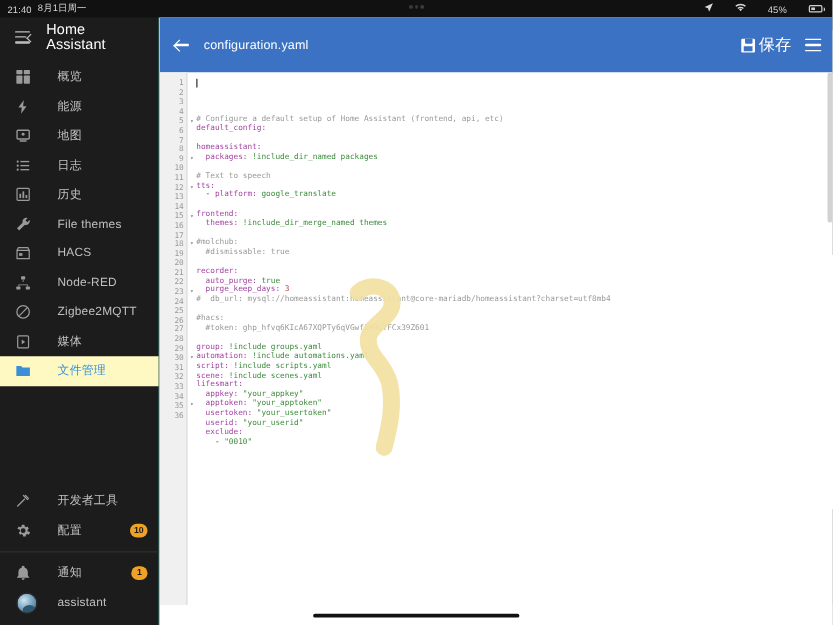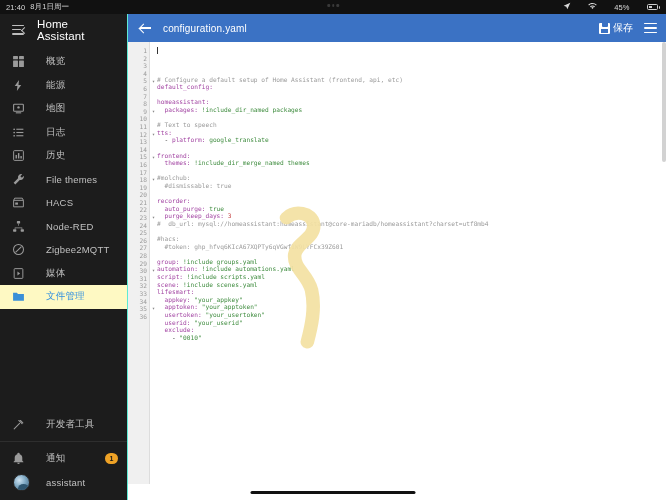--- a/index.html
+++ b/index.html
@@ -80,40 +80,40 @@
     overflow:hidden; position:relative;
   }
   .avatar::after{
     content:""; position:absolute; left:4px; top:9px; width:11px; height:9px;
     background:#2f5670; border-radius:50% 50% 0 0;
   }
 
   
   .main { position:absolute; left:128px; top:14px; width:538px; height:486px; background:#fff; }
   .topbar {
-    height:28px; background:#3b72c4; display:flex; align-items:center;
+    height:44px; background:#3b72c4; display:flex; align-items:center;
     padding:0 9px 0 10px; color:#fff;
   }
   .back-arrow { width:14px; height:14px; position:relative; flex:0 0 14px; cursor:pointer;}
   .back-arrow::before{
     content:""; position:absolute; left:1.5px; top:6.3px; width:11px; height:1.4px; background:#fff;
   }
   .back-arrow::after{
     content:""; position:absolute; left:1.5px; top:3.8px; width:6px; height:6px;
     border-left:1.4px solid #fff; border-bottom:1.4px solid #fff; transform:rotate(45deg);
   }
   .topbar-title { font-size:10px; margin-left:11px; letter-spacing:.15px; }
   .topbar-actions { margin-left:auto; display:flex; align-items:center; gap:11px; }
   .save-btn { display:flex; align-items:center; gap:3px; cursor:pointer; }
   .save-ico { width:11px; height:11px; background:#fff; border-radius:1px; position:relative; }
   .save-ico::before{ content:""; position:absolute; left:2.5px; top:0; width:6px; height:4px;
                      background:#3b72c4; border-radius:0 0 1px 1px;}
   .save-ico::after{ content:""; position:absolute; left:2px; bottom:0.5px; width:7px; height:4.5px;
                     background:#3b72c4;}
-  .save-label { font-size:10px; color:#fff; }
+  .save-label { font-size:13px; color:#fff; }
   .hamburger { width:13px; height:10px; position:relative; cursor:pointer; }
   .hamburger i { position:absolute; left:0; width:13px; height:1.4px; background:#fff; border-radius:1px;}
   .hamburger i:nth-child(1){top:0;} .hamburger i:nth-child(2){top:4.3px;} .hamburger i:nth-child(3){top:8.6px;}
 
   
   .editor-wrap { position:relative; height:458px; background:#ffffff; display:flex; }
   .gutter {
     width:22px; flex:0 0 22px; background:#f0f0f0; border-right:1px solid #ddd;
     padding-top:5px; font-family:"DejaVu Sans Mono", monospace; font-size:6.2px;
     color:#999; text-align:right; user-select:none;
@@ -330,20 +330,29 @@
         <span class="nav-ico">
           <svg width="13" height="13" viewBox="0 0 24 24" fill="none" stroke="currentColor" stroke-width="1.9" stroke-linecap="round">
               <path d="M4 20L14 10"></path>
               <path d="M12.5 4.5l6 6"></path>
               <path d="M20 9l-4.5-4.5"></path>
             </svg>
         </span>
         <span class="nav-label">开发者工具</span>
       </div>
 
+      <div class="nav-item">
+        <span class="nav-ico">
+          <svg width="13" height="13" viewBox="0 0 24 24" fill="currentColor">
+              <path d="M12 8.4A3.6 3.6 0 1 0 12 15.6 3.6 3.6 0 0 0 12 8.4zm8.4 4.8l1.9 1.5-1.9 3.3-2.3-.9a7.9 7.9 0 0 1-1.9 1.1l-.4 2.4h-3.8l-.4-2.4a7.9 7.9 0 0 1-1.9-1.1l-2.3.9-1.9-3.3 1.9-1.5a8 8 0 0 1 0-2.4L3.6 9.3l1.9-3.3 2.3.9a7.9 7.9 0 0 1 1.9-1.1l.4-2.4h3.8l.4 2.4c.7.3 1.3.6 1.9 1.1l2.3-.9 1.9 3.3-1.9 1.5a8 8 0 0 1 0 2.4z"></path>
+            </svg>
+        </span>
+        <span class="nav-label">配置</span>
+        <span class="badge">10</span>
+      </div>
     </div>
 
     <div class="nav-sep"></div>
 
     <div style="padding-bottom:6px;">
       <div class="nav-item">
         <span class="nav-ico">
           <svg width="13" height="13" viewBox="0 0 24 24" fill="currentColor">
               <path d="M12 22a2.3 2.3 0 0 0 2.3-2.3H9.7A2.3 2.3 0 0 0 12 22zm7-6v-5.2c0-3.3-1.8-6-4.8-6.7v-.7a2.2 2.2 0 1 0-4.4 0v.7C6.8 4.8 5 7.5 5 10.8V16l-2 2v1h18v-1z"></path>
             </svg>

